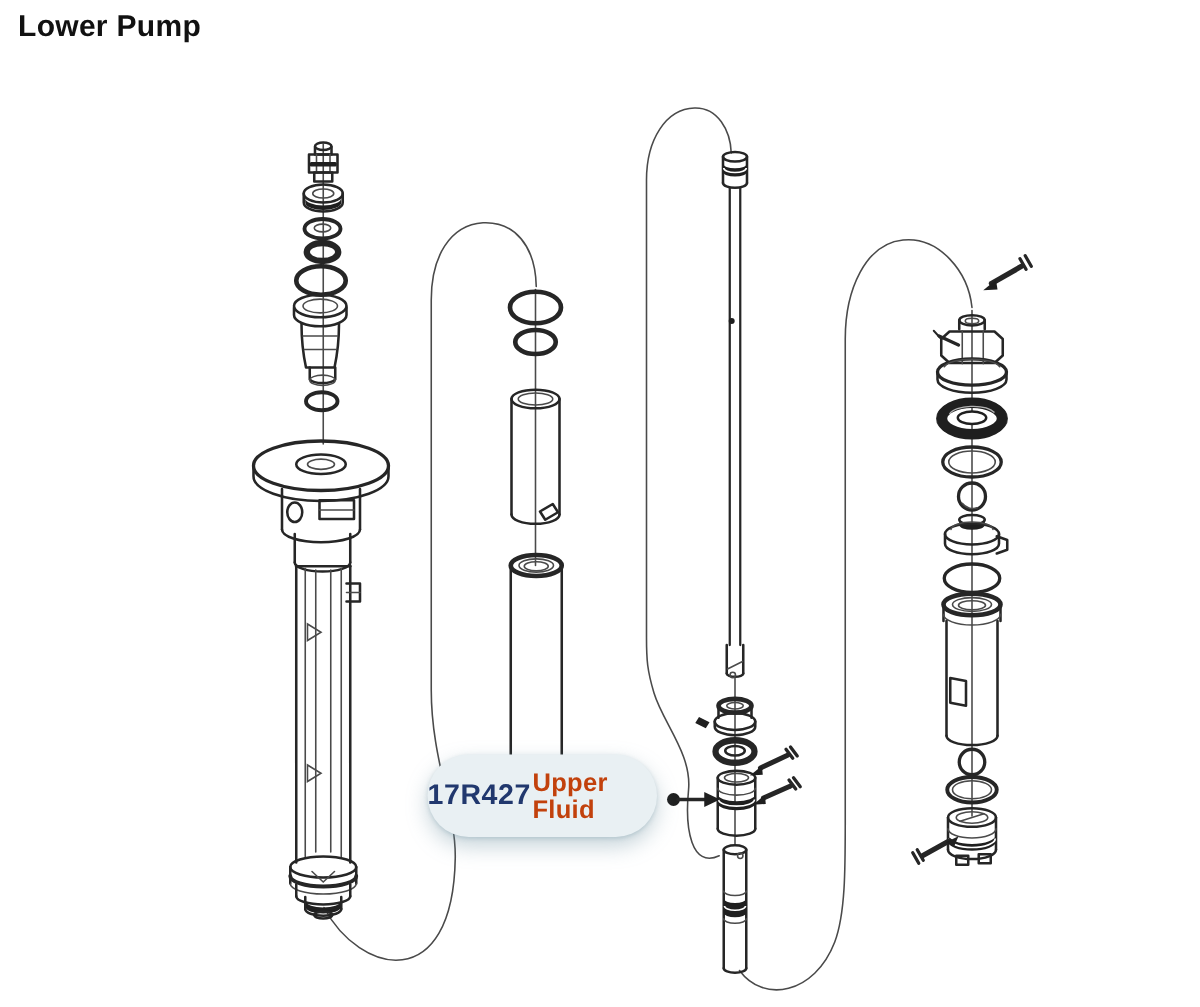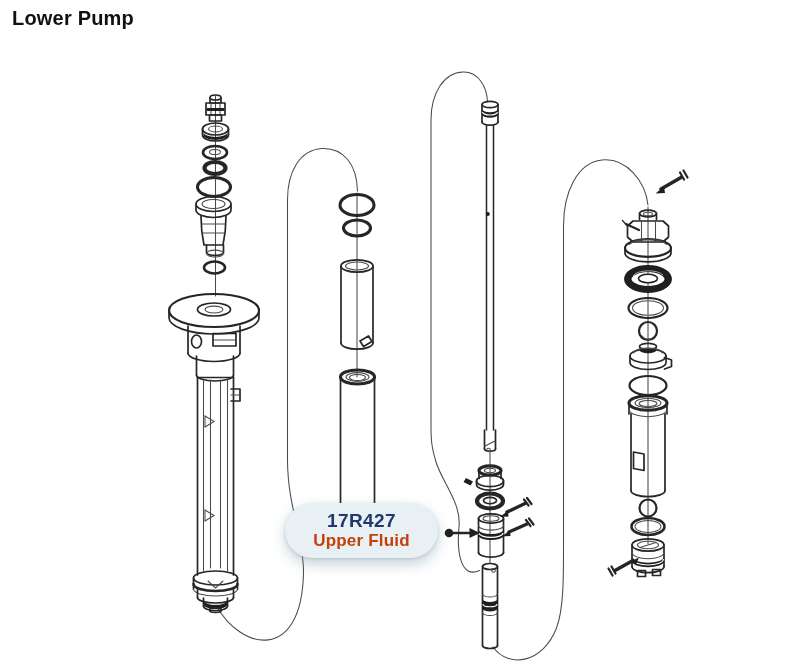--- a/index.html
+++ b/index.html
@@ -10,21 +10,21 @@
   svg{position:absolute;left:0;top:0;}
   
   .s{stroke:#262626;fill:none;stroke-width:1.7;stroke-linecap:round;stroke-linejoin:round;}
   .t{stroke:#4a4a4a;fill:none;stroke-width:1.05;stroke-linecap:round;}
   .w2{stroke-width:2.2;} .w26{stroke-width:2.6;} .w3{stroke-width:3.1;} .w4{stroke-width:4.2;}
   .dk{fill:#1f1f1f;stroke:none;}
   .wt{stroke:#fff;fill:none;stroke-width:1.1;}
   
   .callout{position:absolute;left:285px;top:503px;width:153px;height:55px;border-radius:28px;
            background:#e9f0f3;box-shadow:0 6px 14px rgba(110,145,160,.40),0 1px 3px rgba(110,145,160,.30);
-           display:flex;flex-direction:column;align-items:center;justify-content:center;gap:1px;
+           display:flex;flex-direction:row;align-items:center;justify-content:center;gap:1px;
            cursor:pointer;}
   .callout .pn{font-size:19px;font-weight:bold;color:#21386e;letter-spacing:.4px;line-height:1.05;}
   .callout .nm{font-size:17px;font-weight:bold;color:#c2410c;letter-spacing:.2px;line-height:1.05;}
 </style>
 </head>
 <body>
 
 <div class="page">
 
   <div class="title">Lower Pump</div>

